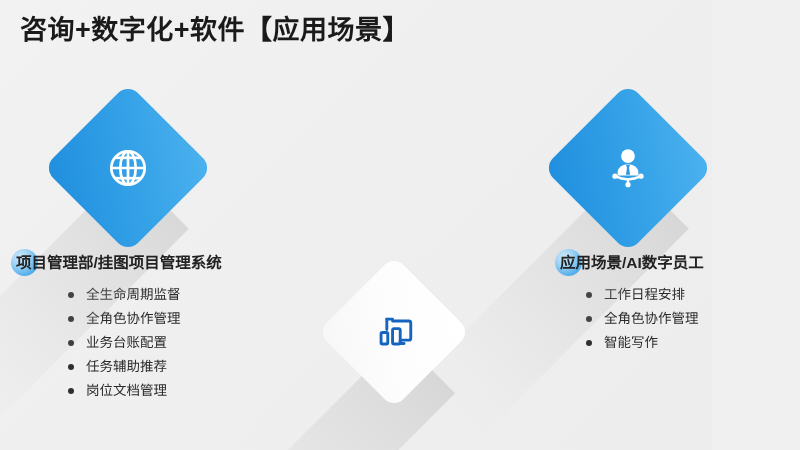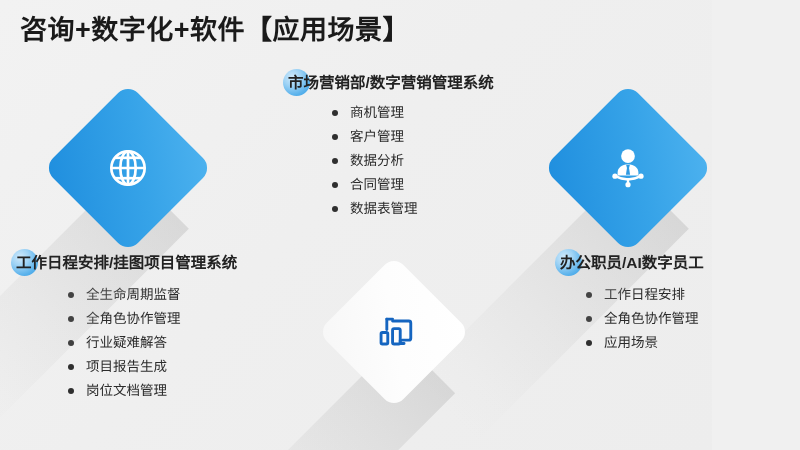--- a/index.html
+++ b/index.html
@@ -223,53 +223,40 @@
           <path d="M30.5 32.5v3.5h4"></path>
           <path d="M16.5 10.5h6"></path>
           <path d="M16.5 10.5v11"></path>
           <rect x="22.5" y="20.5" width="8" height="16" rx="1.6"></rect>
           <rect x="10.5" y="24.5" width="7" height="12" rx="1.4"></rect>
         </g>
       </svg>
     </div>
   </div>
 
-  <div class="group" id="group-marketing">
-    <div class="group-heading">
-      <span class="heading-orb"></span>
-      <span>市场营销部/数字营销管理系统</span>
-    </div>
-    <ul class="bullet-list">
-      <li>商机管理</li>
-      <li>客户管理</li>
-      <li>数据分析</li>
-      <li>合同管理</li>
-      <li>数据表管理</li>
-    </ul>
-  </div>
 
   <div class="group" id="group-project">
     <div class="group-heading">
       <span class="heading-orb"></span>
-      <span>工作日程安排/挂图项目管理系统</span>
+      <span>项目管理部/挂图项目管理系统</span>
     </div>
     <ul class="bullet-list">
       <li>全生命周期监督</li>
       <li>全角色协作管理</li>
-      <li>行业疑难解答</li>
-      <li>项目报告生成</li>
+      <li>业务台账配置</li>
+      <li>任务辅助推荐</li>
       <li>岗位文档管理</li>
     </ul>
   </div>
 
   <div class="group" id="group-office">
     <div class="group-heading">
       <span class="heading-orb"></span>
-      <span>办公职员/AI数字员工</span>
+      <span>应用场景/AI数字员工</span>
     </div>
     <ul class="bullet-list">
       <li>工作日程安排</li>
       <li>全角色协作管理</li>
-      <li>应用场景</li>
+      <li>智能写作</li>
     </ul>
   </div>
 
 </div>
 
 </body></html>

